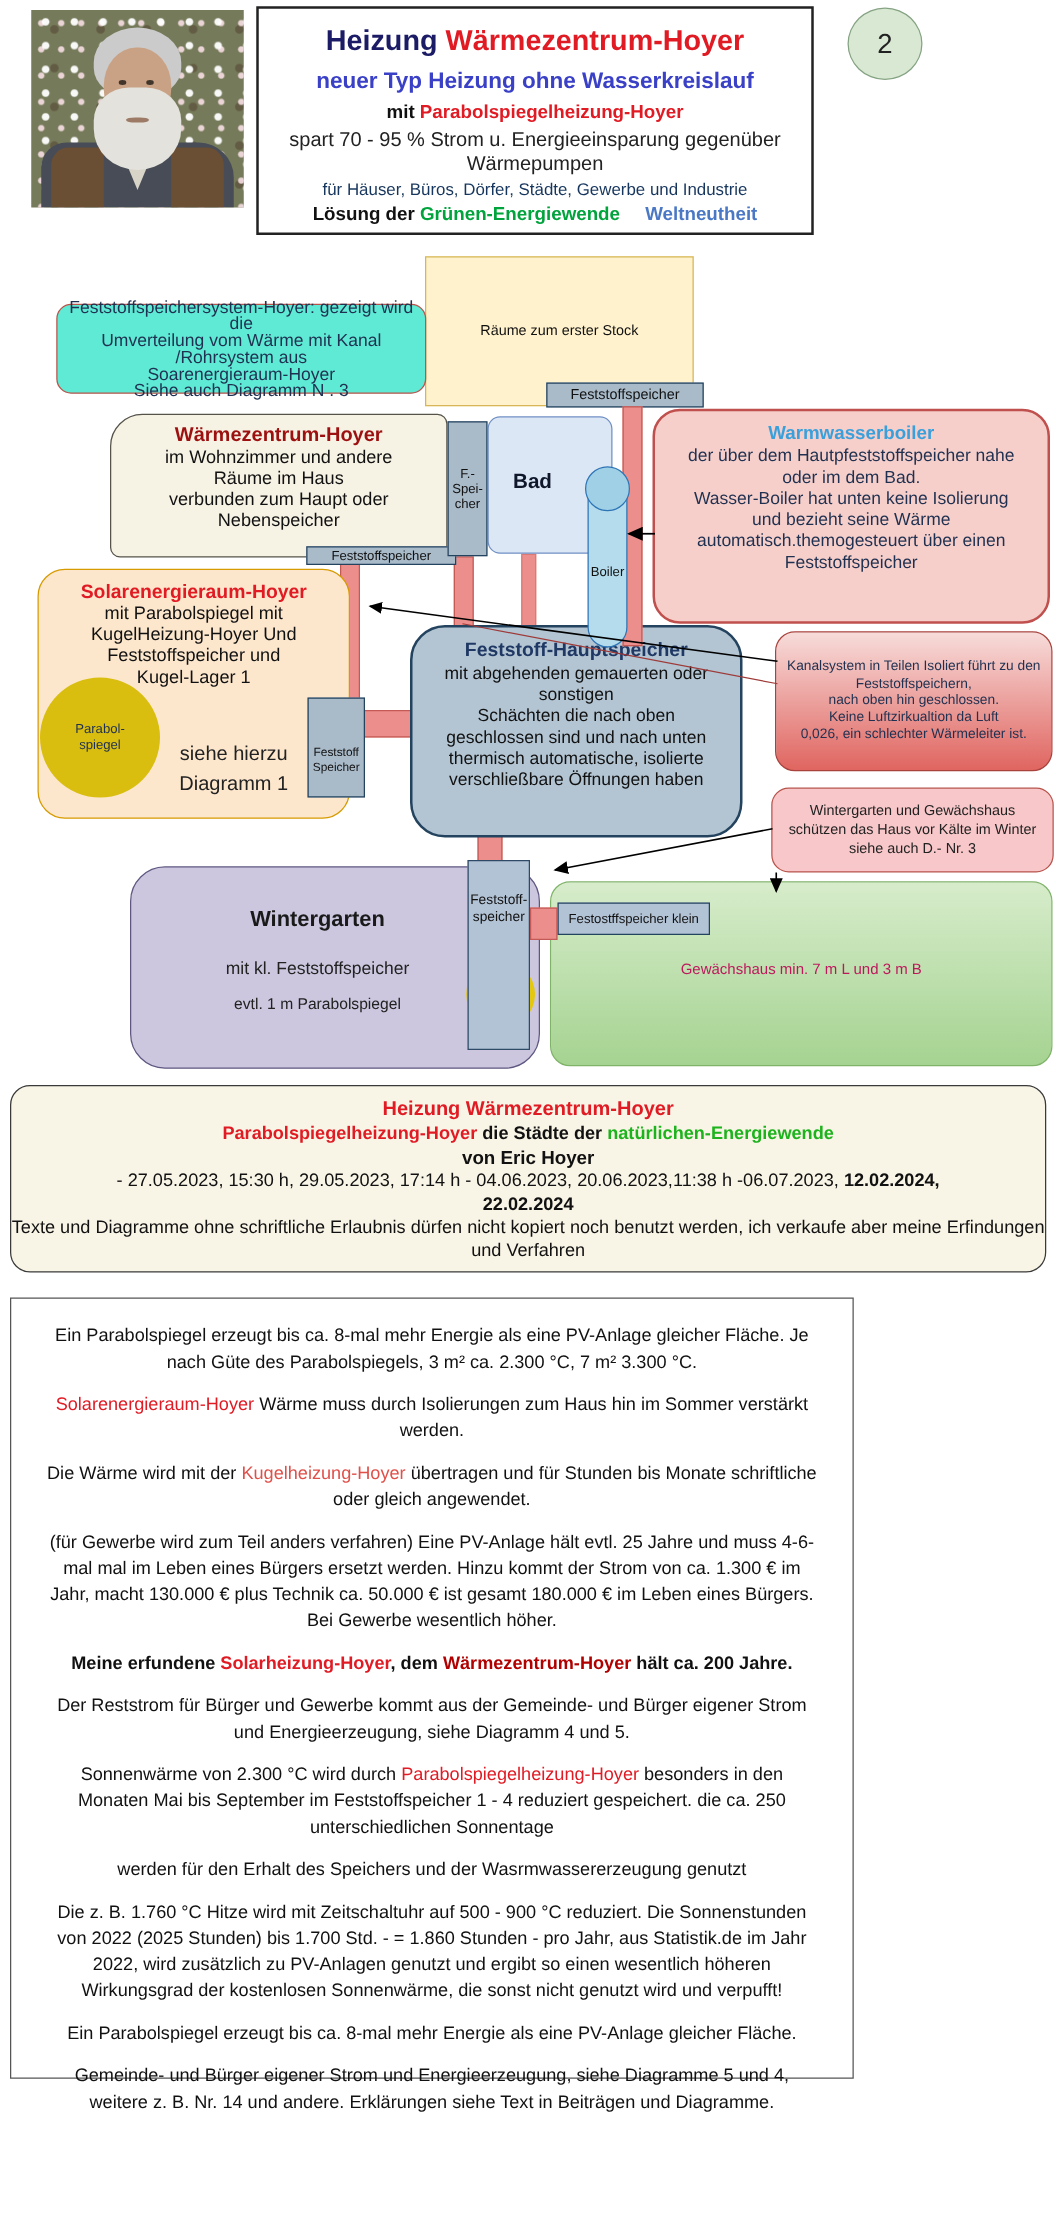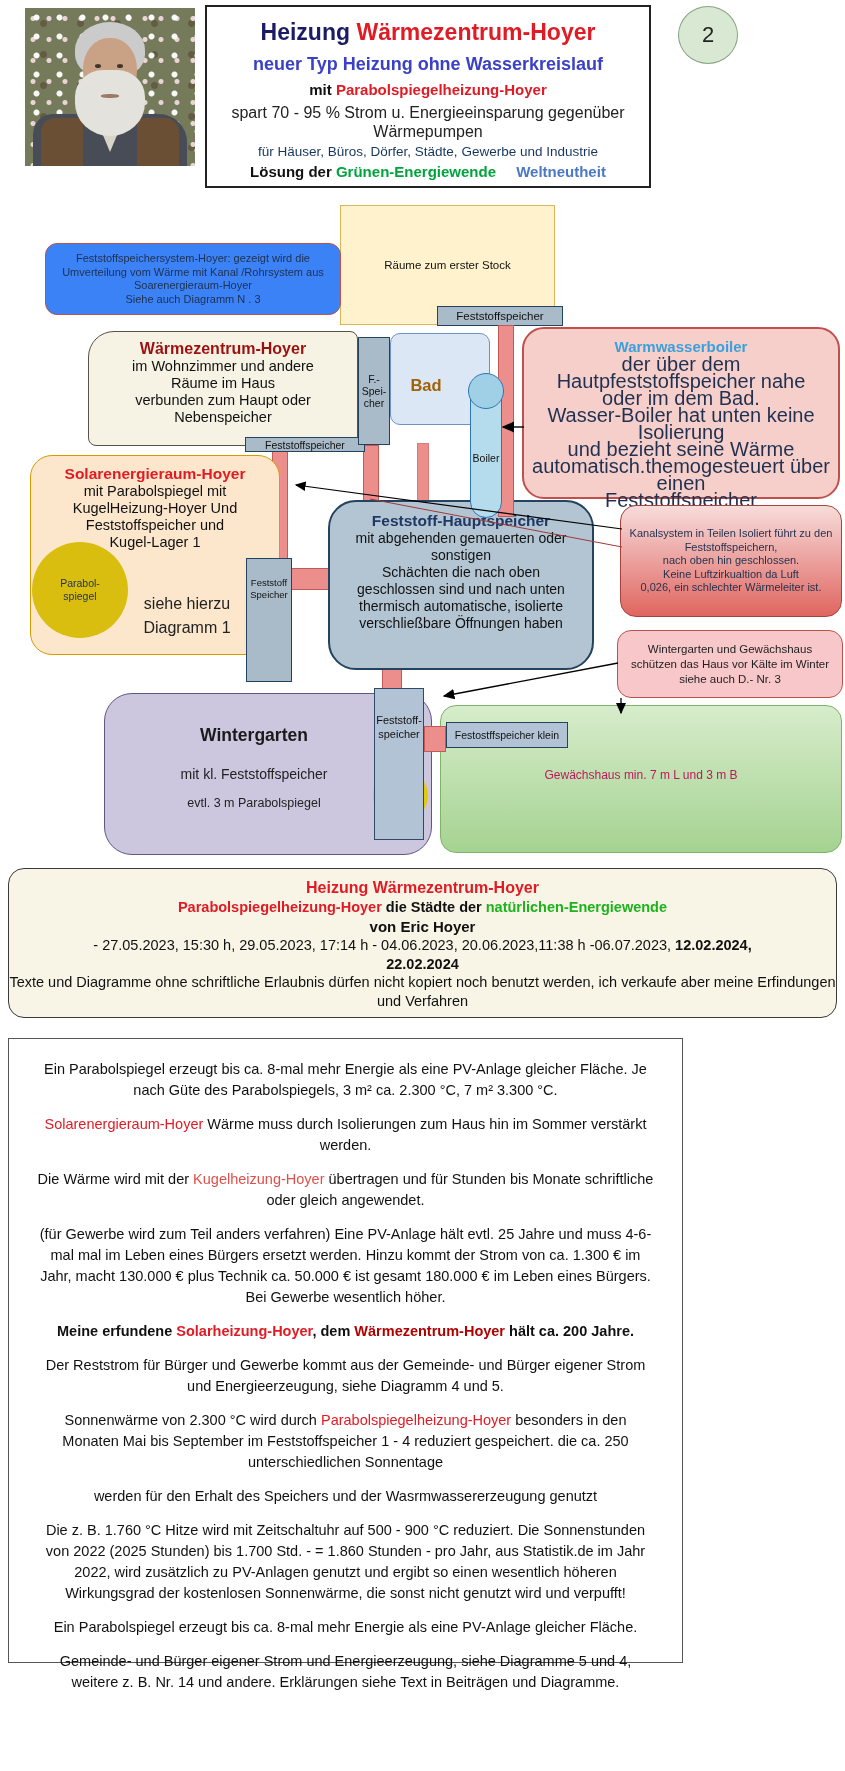--- a/index.html
+++ b/index.html
@@ -37,64 +37,64 @@
   .t4{font-size:16px;color:#222;margin-top:5px;line-height:19px;padding:0 14px;}
   .t5{font-size:13.5px;color:#17365d;margin-top:3px;line-height:16px;}
   .t6{font-size:15px;font-weight:bold;color:#111;margin-top:3px;line-height:17px;}
   .t6g{color:#00a33c;} .t6bl{color:#4a78c4;margin-left:16px;}
   .badge2{left:678px;top:6px;width:60px;height:58px;border-radius:50%;background:#d9e8d2;
     border:1.5px solid #85a383;font-size:22px;color:#222;z-index:2;}
 
   
   .room-upper{left:340px;top:205px;width:215px;height:120px;background:#fff2cc;border:1.5px solid #d6b656;
     font-size:11.5px;z-index:1;}
-  .note-tl{left:45px;top:243px;width:296px;height:72px;background:#3b82f6;border:1.5px solid #ba544b;
-    border-radius:12px;color:#1f3050;font-size:11px;line-height:13.5px;z-index:4;}
+  .note-tl{left:45px;top:243px;width:296px;height:72px;background:#5eead4;border:1.5px solid #ba544b;
+    border-radius:12px;color:#1f3050;font-size:14px;line-height:13.5px;z-index:4;}
   .graybox{background:#a9bac9;border:1.5px solid #23435f;}
   .lbl-fs-top{left:437px;top:306px;width:126px;height:20px;font-size:11.5px;z-index:3;}
 
   .pipe{background:#ec8f8c;border:1px solid #c45a55;z-index:1;position:absolute;}
   .pipe-c{left:498px;top:325px;width:16px;height:192px;z-index:3;}
   .pipe-b{left:363px;top:445px;width:16px;height:58px;}
   .pipe-bad{left:417px;top:443px;width:12px;height:60px;border-color:#d87a76;}
   .pipe-a{left:272px;top:451px;width:16px;height:122px;}
   .pipe-h1{left:108px;top:568px;width:222px;height:22px;}
   .pipe-stub{left:382px;top:666px;width:20px;height:28px;}
   .pipe-conn{left:424px;top:726px;width:22px;height:26px;z-index:4;}
 
   .box-wz{left:88px;top:331px;width:270px;height:115px;background:#f6f2e4;border:1.5px solid #55534a;
     border-radius:26px 8px 8px 8px;text-align:center;padding-top:7px;z-index:2;}
   .wz-title{font-size:16px;font-weight:bold;color:#9c1010;line-height:19px;}
   .wz-body{font-size:14.5px;line-height:17px;color:#111;}
   .bar-fs{left:245px;top:437px;width:120px;height:15px;font-size:10.5px;z-index:3;}
   .box-fsp{left:358px;top:337px;width:32px;height:108px;font-size:10.5px;line-height:12px;z-index:3;}
-  .box-bad{left:390px;top:333px;width:100px;height:92px;background:#dce7f6;border:1.5px solid #7090c4;
-    border-radius:10px;z-index:2;text-align:center;padding:42px 28px 0 0;font-size:16.5px;font-weight:bold;color:#a16207;}
+  .box-bad{left:390px;top:333px;width:100px;height:110px;background:#dce7f6;border:1.5px solid #7090c4;
+    border-radius:10px;z-index:2;text-align:center;padding:42px 28px 0 0;font-size:16.5px;font-weight:bold;color:#0f172a;}
   .boiler-body{left:470px;top:390px;width:32px;height:128px;background:#b5dcec;border:1.5px solid #2e75b6;
     border-radius:0 0 16px 16px;z-index:4;}
   .boiler-circle{left:468px;top:373px;width:36px;height:36px;border-radius:50%;background:#9fd0e6;
     border:1.5px solid #2e75b6;z-index:5;}
   .boiler-lbl{left:468px;top:452px;width:36px;text-align:center;font-size:10.5px;color:#111;z-index:6;}
 
   .box-ww{left:522px;top:327px;width:318px;height:172px;background:#f6cfca;border:2px solid #c0504d;
     border-radius:22px;text-align:center;padding-top:9px;z-index:2;}
   .ww-title{font-size:15px;font-weight:bold;color:#3aa0dc;line-height:18px;}
-  .ww-body{font-size:20px;line-height:17px;color:#1f3050;}
+  .ww-body{font-size:14px;line-height:17px;color:#1f3050;}
   .box-kanal{left:620px;top:505px;width:222px;height:112px;background:linear-gradient(#f7dcda,#e06560);
     border:1.5px solid #a8423d;border-radius:16px;color:#1f3050;font-size:11px;line-height:13.5px;z-index:2;}
 
   .box-solar{left:30px;top:455px;width:250px;height:200px;background:#fce7cd;border:1.5px solid #d79b00;
     border-radius:22px;text-align:center;padding-top:9px;z-index:2;}
   .solar-title{font-size:15.5px;font-weight:bold;color:#e01b24;line-height:18px;}
   .solar-body{font-size:14.5px;line-height:17px;color:#111;}
   .solar-see{left:128px;top:592px;width:118px;font-size:16px;line-height:24px;text-align:center;color:#222;z-index:3;}
   .circle-par1{left:32px;top:542px;width:96px;height:96px;border-radius:50%;background:#d9be10;
     font-size:10.5px;line-height:13px;color:#1f3050;z-index:3;}
-  .box-fss{left:246px;top:558px;width:46px;height:124px;background:#a9bac9;border:1.5px solid #23435f;
-    font-size:9.5px;line-height:12px;text-align:center;padding-top:18px;z-index:2;}
+  .box-fss{left:246px;top:558px;width:46px;height:80px;background:#a9bac9;border:1.5px solid #23435f;
+    font-size:9.5px;line-height:12px;text-align:center;padding-top:38px;z-index:2;}
 
   .box-haupt{left:328px;top:500px;width:266px;height:170px;background:#b3c5d3;border:2px solid #23435f;
     border-radius:28px;text-align:center;padding-top:9px;z-index:2;}
   .haupt-title{font-size:15.5px;font-weight:bold;color:#1f3864;line-height:19px;}
   .haupt-body{font-size:14px;line-height:17px;color:#111;}
 
   .note-wg{left:617px;top:630px;width:226px;height:68px;background:#f8c7c9;border:1.5px solid #b8544c;
     border-radius:14px;font-size:11.5px;line-height:15px;color:#222;z-index:2;}
 
   .box-wintergarten{left:104px;top:693px;width:328px;height:162px;background:#ccc7df;
@@ -232,21 +232,21 @@
 verschließbare Öffnungen haben</div>
   </div>
 
   <div class="abs note-wg ctr ml">Wintergarten und Gewächshaus
 schützen das Haus vor Kälte im Winter
 siehe auch D.- Nr. 3</div>
 
   <div class="abs box-wintergarten"></div>
   <div class="abs wg-title">Wintergarten</div>
   <div class="abs wg-l1">mit kl. Feststoffspeicher</div>
-  <div class="abs wg-l2">evtl. 3 m Parabolspiegel</div>
+  <div class="abs wg-l2">evtl. 1 m Parabolspiegel</div>
   <div class="abs circle-par2 ctr ml">Parabol-
 spiegel</div>
   <div class="abs col-fsw ml">Feststoff-
 speicher</div>
   <div class="abs box-green"></div>
   <div class="abs box-klein ctr">Festostffspeicher klein</div>
   <div class="abs green-lbl">Gewächshaus min. 7 m L und 3 m B</div>
 
   <svg class="abs arrows" width="845" height="1771" viewBox="0 0 845 1771">
     <defs>

